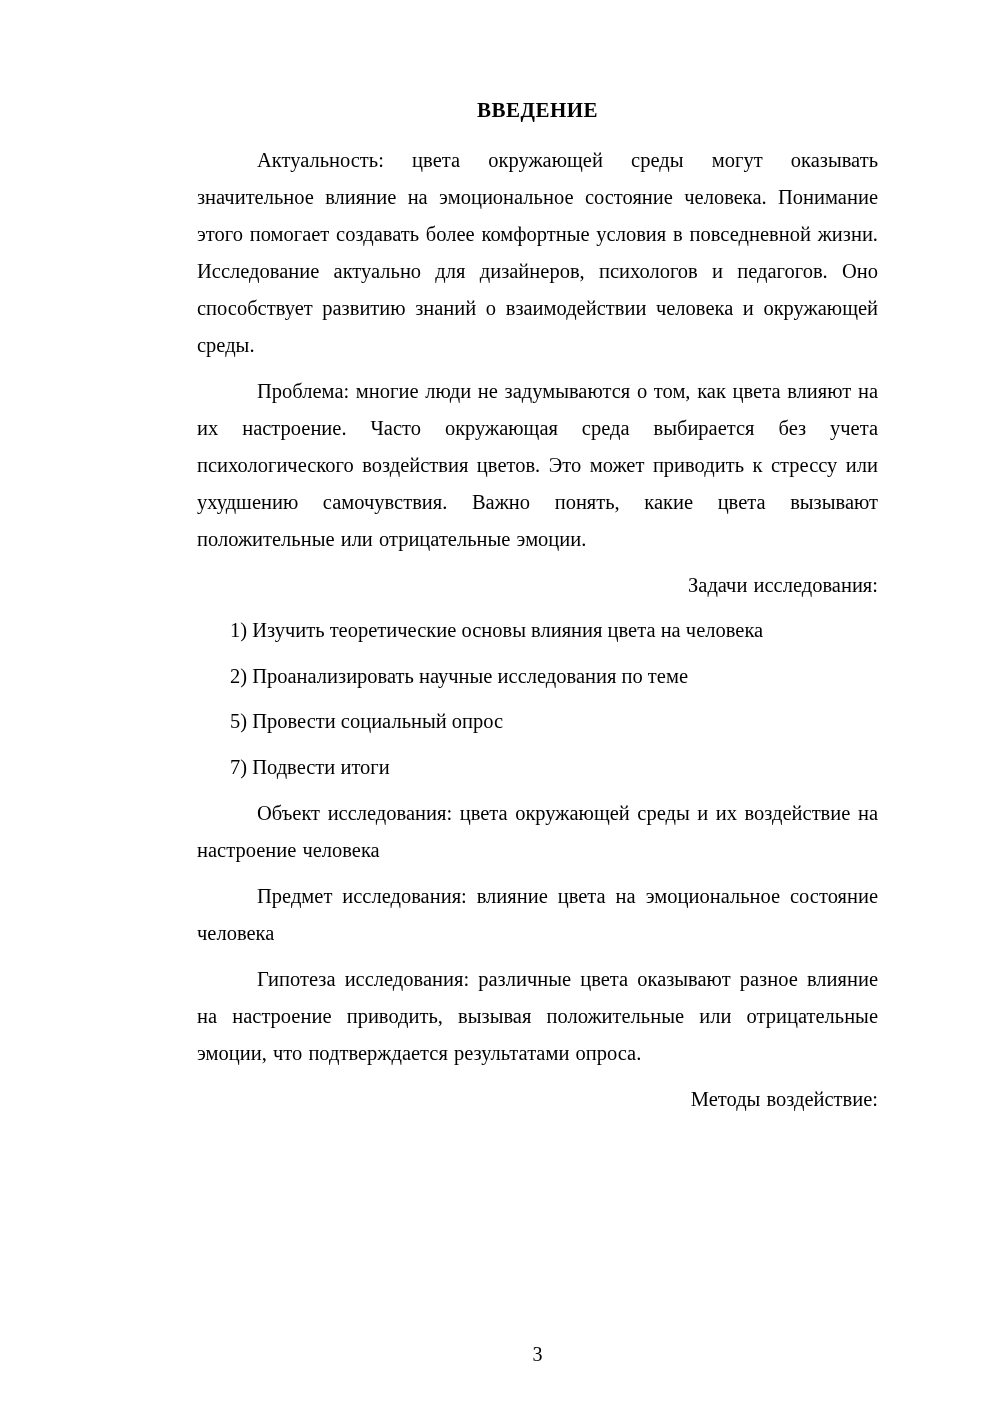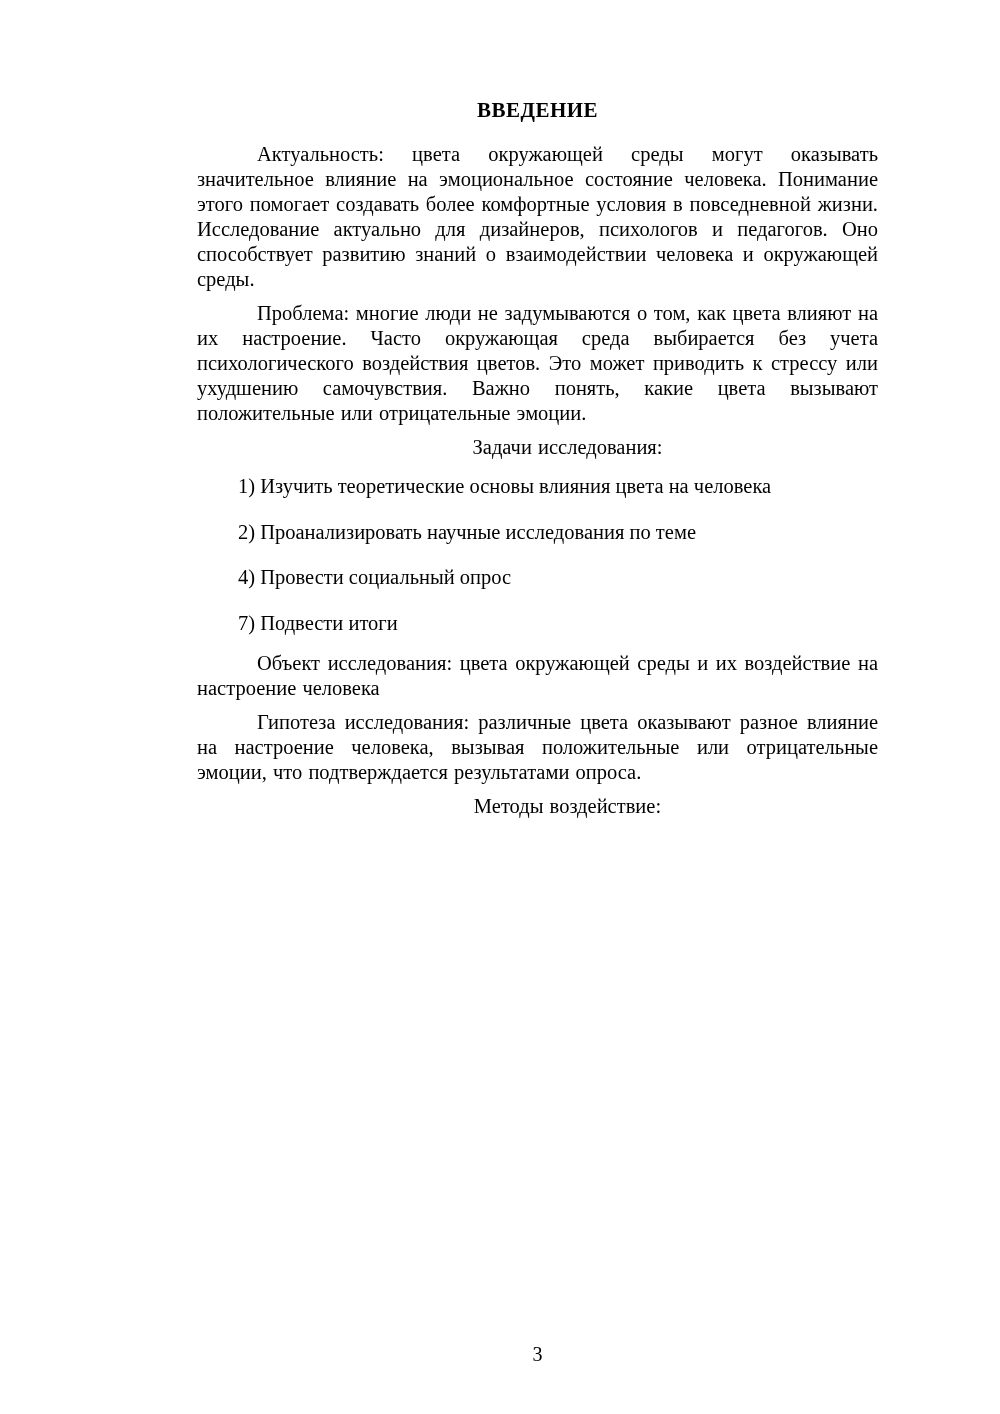--- a/index.html
+++ b/index.html
@@ -22,31 +22,31 @@
   .doc-title {
     text-align: center;
     font-weight: bold;
     font-size: 21px;
     line-height: 36px;
     margin: 0 0 14px 0;
     letter-spacing: 0.5px;
   }
   .para {
     font-size: 20.5px;
-    line-height: 25px;
+    line-height: 37px;
     text-align: justify;
     text-indent: 60px;
     margin: 0 0 9px 0;
     word-spacing: 1px;
   }
   .para.no-justify {
-    text-align: center;
+    text-align: right;
   }
   .task-list {
-    margin: 8px;
+    margin: 0;
     padding: 0;
     list-style: none;
   }
   .task-item {
     font-size: 20.5px;
     line-height: 35.5px;
     padding-left: 33px;
     margin: 0 0 10px 0;
     text-align: left;
   }
@@ -70,26 +70,27 @@
   <p class="para">Актуальность: цвета окружающей среды могут оказывать значительное влияние на эмоциональное состояние человека. Понимание этого помогает создавать более комфортные условия в повседневной жизни. Исследование актуально для дизайнеров, психологов и педагогов. Оно способствует развитию знаний о взаимодействии человека и окружающей среды.</p>
 
   <p class="para">Проблема: многие люди не задумываются о том, как цвета влияют на их настроение. Часто окружающая среда выбирается без учета психологического воздействия цветов. Это может приводить к стрессу или ухудшению самочувствия. Важно понять, какие цвета вызывают положительные или отрицательные эмоции.</p>
 
 
   <p class="para no-justify">Задачи исследования:</p>
 
   <ul class="task-list">
     <li class="task-item">1) Изучить теоретические основы влияния цвета на человека</li>
     <li class="task-item">2) Проанализировать научные исследования по теме</li>
-    <li class="task-item">4) Провести социальный опрос</li>
+    <li class="task-item">5) Провести социальный опрос</li>
     <li class="task-item">7) Подвести итоги</li>
   </ul>
 
   <p class="para">Объект исследования: цвета окружающей среды и их воздействие на настроение человека</p>
 
+  <p class="para">Предмет исследования: влияние цвета на эмоциональное состояние человека</p>
 
-  <p class="para">Гипотеза исследования: различные цвета оказывают разное влияние на настроение человека, вызывая положительные или отрицательные эмоции, что подтверждается результатами опроса.</p>
+  <p class="para">Гипотеза исследования: различные цвета оказывают разное влияние на настроение приводить, вызывая положительные или отрицательные эмоции, что подтверждается результатами опроса.</p>
 
   <p class="para no-justify">Методы воздействие:</p>
 
   <div class="page-number">3</div>
 
 </div>
 
 </body></html>

